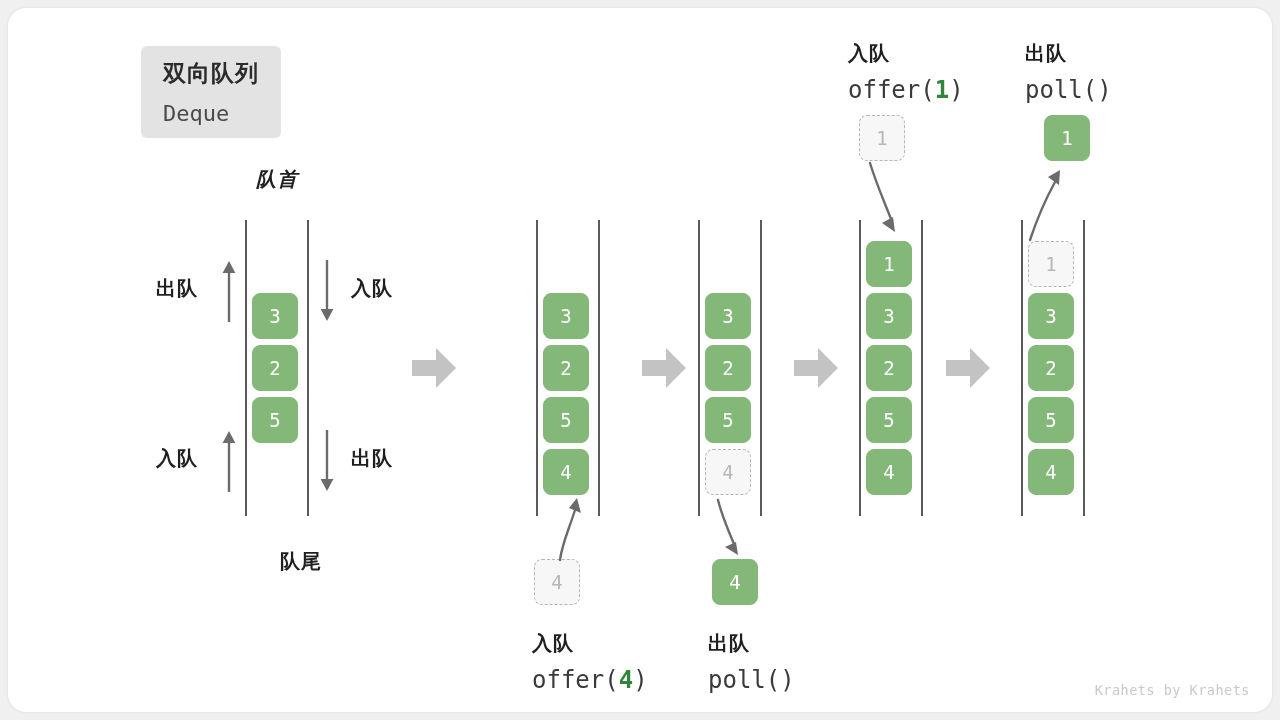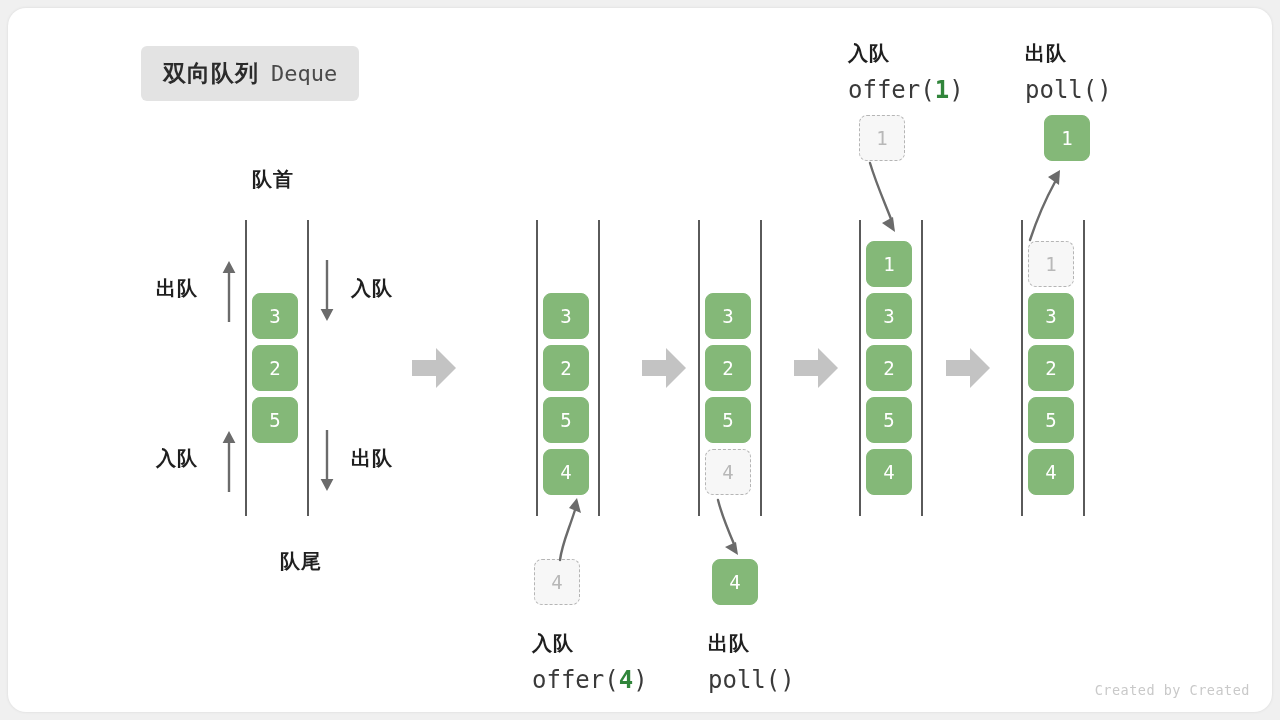--- a/index.html
+++ b/index.html
@@ -21,20 +21,21 @@
   .abs { position: absolute; }
 
   
   #title-badge {
     left: 133px; top: 38px;
     padding: 12px 22px;
     background: #e3e3e3;
     border-radius: 6px;
     display: flex; align-items: baseline; gap: 12px;
     white-space: nowrap;
+    flex-direction: column;
   }
   #title-badge .cn {
     font-size: 23px; font-weight: bold; color: #2b2b2b;
     letter-spacing: 1px;
   }
   #title-badge .en {
     font-size: 22px; color: #4a4a4a;
     font-family: "DejaVu Sans Mono", "Liberation Mono", monospace;
   }
 
@@ -88,21 +89,21 @@
 </head>
 <body>
 
 <div id="card">
 
   <div class="abs" id="title-badge">
     <span class="cn">双向队列</span>
     <span class="en">Deque</span>
   </div>
 
-  <div class="abs cn-label" style="left:244px; top:158px; width:62px; transform:translateX(-50%); margin-left:31px;">队首</div>
+  <div class="abs cn-label" style="left:238px; top:158px; width:62px; text-align:center; transform:translateX(-50%); margin-left:31px;font-style:italic;">队首</div>
   <div class="abs cn-label" style="left:252px; top:540px; width:62px; text-align:right; transform:translateX(-50%); margin-left:31px;">队尾</div>
 
   <div class="abs rail" style="left:237px; top:212px; height:296px;"></div>
   <div class="abs rail" style="left:299px; top:212px; height:296px;"></div>
 
   <div class="abs cn-label" style="left:148px; top:267px;">出队</div>
   <svg class="abs" style="left:212px; top:252px;" width="18" height="62" viewBox="0 0 18 62">
     <line x1="9" y1="62" x2="9" y2="10" stroke="#6b6b6b" stroke-width="2.4"></line>
     <path d="M9 1 L15.4 13 L2.6 13 Z" fill="#6b6b6b"></path>
   </svg>
@@ -220,15 +221,15 @@
 
   <div class="abs rail" style="left:1013px; top:212px; height:296px;"></div>
   <div class="abs rail" style="left:1075px; top:212px; height:296px;"></div>
 
   <div class="abs cell ghost" style="left:1020px; top:233px;">1</div>
   <div class="abs cell solid" style="left:1020px; top:285px;">3</div>
   <div class="abs cell solid" style="left:1020px; top:337px;">2</div>
   <div class="abs cell solid" style="left:1020px; top:389px;">5</div>
   <div class="abs cell solid" style="left:1020px; top:441px;">4</div>
 
-  <div class="abs" id="watermark">Created by Created</div>
+  <div class="abs" id="watermark">Krahets by Krahets</div>
 
 </div>
 
 </body></html>

